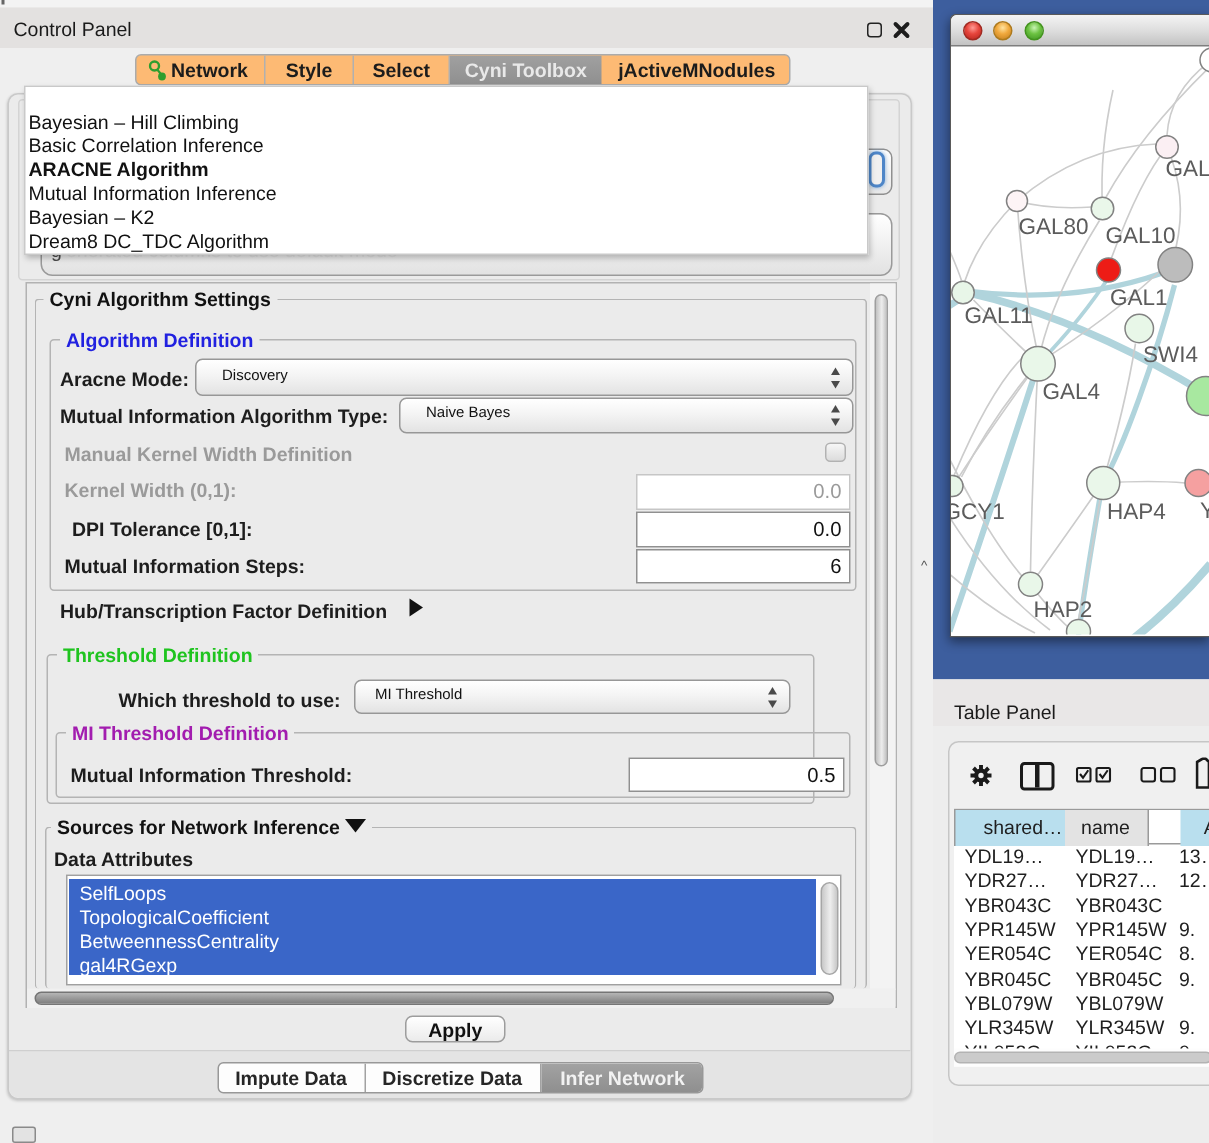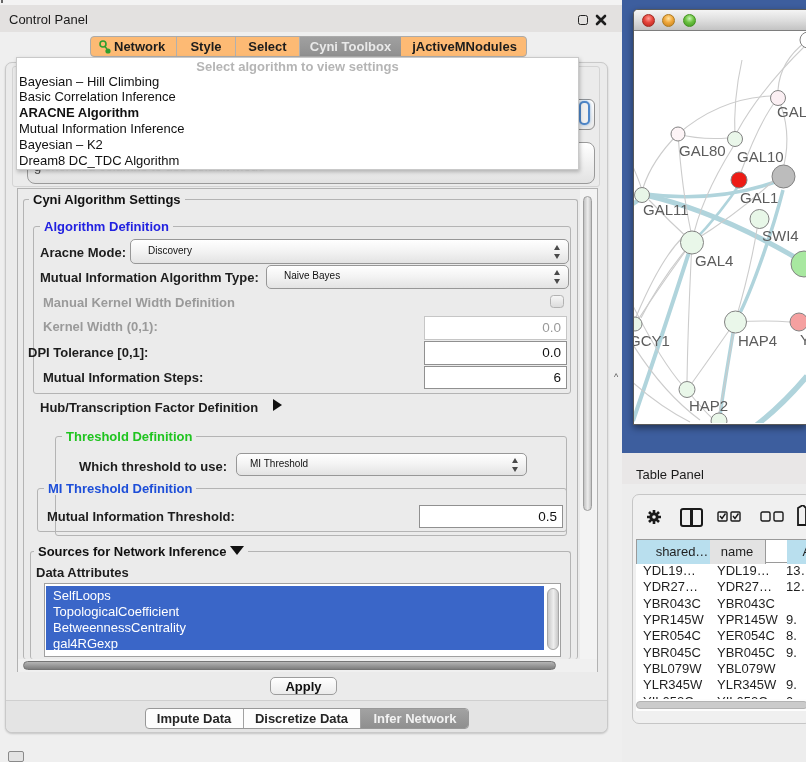--- a/index.html
+++ b/index.html
@@ -65,39 +65,39 @@
   </div>
 <div class="abs lbl" style="left:40px; top:270px;">Mutual Information Algorithm Type:</div>
 <div class="combo" style="left:266px; top:264.5px; width:303px; height:24px;">
     <span style="position:absolute;left:17px;top:4px;">Naive Bayes</span>
     <span class="ar"></span>
   </div>
 <div class="abs lbl dis" style="left:43px; top:295px;">Manual Kernel Width Definition</div>
 <div class="abs" style="left:550px; top:295px; width:14px; height:13px; border:1px solid #b2b2b2; border-radius:3.5px; background:linear-gradient(180deg,#f6f6f6,#dcdcdc);"></div>
 <div class="abs lbl dis" style="left:43px; top:319px;">Kernel Width (0,1):</div>
 <div class="tfield" style="left:424px; top:315.5px; width:143px; height:24px; border-color:#c6c6c6; color:#9a9a9a;">0.0</div>
-<div class="abs lbl" style="left:28px; top:345px;">DPI Tolerance [0,1]:</div>
+<div class="abs lbl" style="left:48px; top:345px;">DPI Tolerance [0,1]:</div>
 <div class="tfield" style="left:424px; top:340.5px; width:143px; height:24px;">0.0</div>
 <div class="abs lbl" style="left:43px; top:370px;">Mutual Information Steps:</div>
 <div class="tfield" style="left:424px; top:365.5px; width:143px; height:23px;">6</div>
 
 <div class="abs lbl" style="left:40px; top:400px;">Hub/Transcription Factor Definition</div>
 <div class="abs" style="left:273px; top:399px; width:0; height:0; border-top:6.5px solid transparent; border-bottom:6.5px solid transparent; border-left:9px solid #111;"></div>
 
-<div class="gbox" style="left:31px; top:436px; width:512px; height:100px;margin-left:24px;">
+<div class="gbox" style="left:31px; top:436px; width:512px; height:100px;">
   <div class="gtitle" style="left:6px; color:#1fc41f;">Threshold Definition</div>
 </div>
 <div class="abs lbl" style="left:79px; top:459px;">Which threshold to use:</div>
 <div class="combo" style="left:236px; top:453px; width:291px; height:23px;">
     <span style="position:absolute;left:13px;top:4px;">MI Threshold</span>
     <span class="ar"></span>
   </div>
 
 <div class="gbox" style="left:37px; top:488px; width:530px; height:44px;">
-  <div class="gtitle" style="left:6px; color:#1d4ed8;">MI Threshold Definition</div>
+  <div class="gtitle" style="left:6px; color:#a21caf;">MI Threshold Definition</div>
 </div>
 <div class="abs lbl" style="left:47px; top:509px;">Mutual Information Threshold:</div>
 <div class="tfield" style="left:419px; top:505px; width:144px; height:23px;">0.5</div>
 
 <div class="gbox" style="left:30px; top:551px; width:541px; height:108px; border-bottom:none;">
   <div class="gtitle" style="left:3px; color:#111;">Sources for Network Inference <span style="display:inline-block; width:0; height:0; border-left:7px solid transparent; border-right:7px solid transparent; border-top:9px solid #111; vertical-align:1px;"></span></div>
 </div>
 <div class="abs lbl" style="left:36px; top:565px;">Data Attributes</div>
 <div class="abs" style="left:44px; top:583px; width:517px; height:74px; background:#fff; border:1px solid #a0a0a0; overflow:hidden;">
   <div style="position:absolute; left:1px; top:2px; width:498px; height:64px; background:#3a66c8;"></div>
@@ -127,21 +127,20 @@
       </svg>
     <span style="position:absolute;left:23px;">Network</span>
     </div>
   <div style="position:absolute; left:86px; top:0; width:59px; height:21px; border-right:1px solid #b0b0b0; text-align:center; line-height:20px;">Style</div>
   <div style="position:absolute; left:145px; top:0; width:64px; height:21px; border-right:1px solid #b0b0b0; text-align:center; line-height:20px;">Select</div>
   <div style="position:absolute; left:209px; top:0; width:101px; height:21px; background:linear-gradient(180deg,#a0a0a0,#8e8e8e); text-align:center; line-height:20px; color:#e9e9e9;">Cyni Toolbox</div>
   <div style="position:absolute; left:310px; top:0; width:127px; height:21px; text-align:center; line-height:20px;">jActiveMNodules</div>
 </div>
 
 <div class="abs" style="left:16px; top:56.5px; width:563px; height:113px; background:#fff; border:1px solid #c9c9c9; box-shadow:1px 2px 4px rgba(0,0,0,0.25); font-size:13px; color:#111;">
-  <div style="position:absolute; left:0; top:1px; width:100%; text-align:center; color:#b5b5b5; font-weight:bold;">Select algorithm to view settings</div>
   <div style="position:absolute; left:2px; top:16px; line-height:15.9px;">Bayesian – Hill Climbing<br>Basic Correlation Inference<br><span class="b">ARACNE Algorithm</span><br>Mutual Information Inference<br>Bayesian – K2<br>Dream8 DC_TDC Algorithm</div>
 </div>
 
 <div class="abs" style="left:633px; top:9px; width:173px; height:416px; border:1px solid #5a5a5a; border-right:none; border-radius:5px 0 0 0; box-shadow:0 3px 7px rgba(0,0,0,0.45); overflow:hidden; background:#fff;">
   <div style="position:absolute; left:0; top:0; width:100%; height:21px; background:linear-gradient(180deg,#f4f4f4 0%,#dcdcdc 55%,#c3c3c3 100%); border-bottom:1px solid #7e7e7e;"></div>
   <div style="position:absolute; left:8.3px; top:3.8px; width:13px; height:13px; border-radius:50%; background:radial-gradient(circle at 50% 32%, #ff9a94 0%, #e6453c 45%, #b4231c 100%); border:0.5px solid #a02a22;"></div>
   <div style="position:absolute; left:28.4px; top:3.8px; width:13px; height:13px; border-radius:50%; background:radial-gradient(circle at 50% 32%, #ffe3a0 0%, #f0a83c 45%, #c07d1d 100%); border:0.5px solid #ad7a1e;"></div>
   <div style="position:absolute; left:48.7px; top:3.8px; width:13px; height:13px; border-radius:50%; background:radial-gradient(circle at 50% 32%, #c8f4b4 0%, #6cc241 45%, #3d9421 100%); border:0.5px solid #43931f;"></div>
 </div>
 <svg class="abs" style="left:634px; top:30px;" width="172" height="393" viewBox="634 30 172 393">

